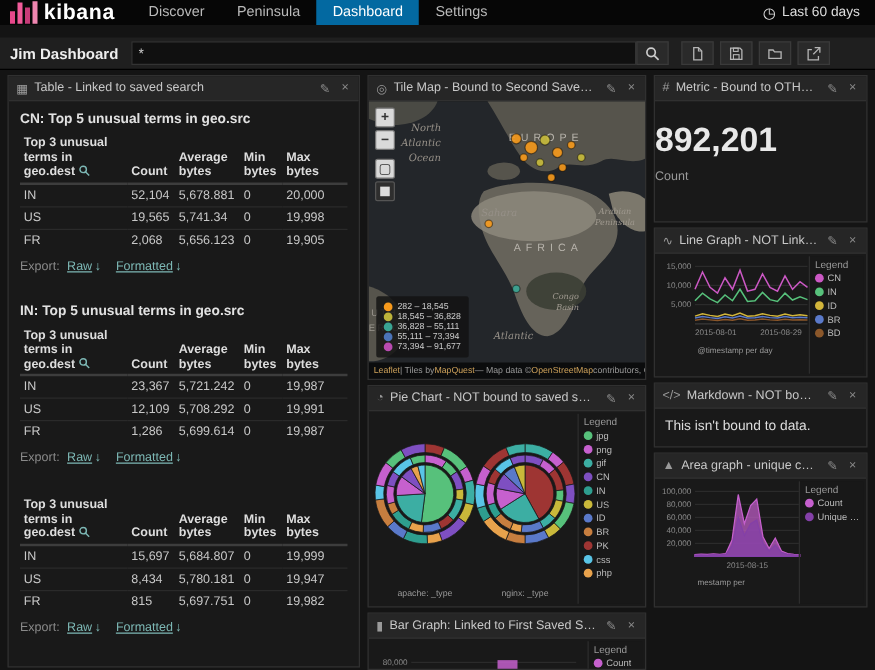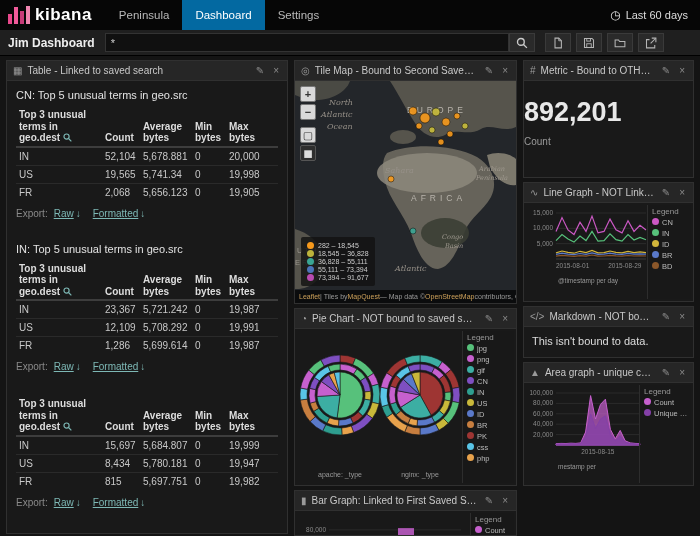--- a/index.html
+++ b/index.html
@@ -1,20 +1,20 @@
 <!DOCTYPE html>
 <html><head>
 <meta charset="utf-8">
 <style>
   *{margin:0;padding:0;box-sizing:border-box}
   html,body{width:700px;height:536px;overflow:hidden}
   body{background:#141414;font-family:"Liberation Sans",sans-serif;position:relative;color:#ccc}
 
   
-  .navbar{position:absolute;top:0;left:0;right:0;height:30px;background:#060606;display:flex;align-items:center;z-index:5}
+  .navbar{position:absolute;top:0;left:0;right:0;height:20px;background:#060606;display:flex;align-items:center;z-index:5}
   .brand{display:flex;align-items:center;padding:0 14px 0 8px;height:100%}
   .brand-bars{display:flex;align-items:flex-end;gap:2px;margin-right:5px;height:18px}
   .bbar{width:4px;display:inline-block}
   .bbar:nth-child(1){height:10px}.bbar:nth-child(2){height:17px}
   .bbar:nth-child(3){height:13px}.bbar:nth-child(4){height:18px}
   .brand-text{color:#fff;font-size:17px;font-weight:bold;letter-spacing:.5px}
   .nav-items{display:flex;height:100%}
   .nav-item{color:#b9b9b9;font-size:11.5px;padding:0 13px;display:flex;align-items:center;height:100%;cursor:pointer}
   .nav-item.active{background:#0369a1;color:#fff}
   .time-filter{margin-left:auto;color:#ddd;font-size:11px;display:flex;align-items:center;gap:5px;padding-right:12px;cursor:pointer}
@@ -41,21 +41,21 @@
   #p-metric{left:523px;top:60px;width:171px;height:118px}
   #p-line{left:523px;top:182px;width:171px;height:120px}
   #p-pie{left:294px;top:308px;width:223px;height:178px}
   #p-md{left:523px;top:306px;width:171px;height:52px}
   #p-area{left:523px;top:362px;width:171px;height:124px}
   #p-bar{left:294px;top:490px;width:223px;height:46px}
 
   
   .table-scroll{padding:6px 9px;height:452px;overflow:hidden}
   .tsec{margin-bottom:24px}
-  .theading{font-size:11px;font-weight:normal;color:#e2e2e2;margin:2px 0 6px}
+  .theading{font-size:11px;font-weight:bold;color:#e2e2e2;margin:2px 0 6px}
   .dtable{width:100%;border-collapse:collapse;table-layout:fixed;font-size:10px;color:#c8c8c8}
   .dtable th{font-weight:bold;text-align:left;vertical-align:bottom;padding:2px 3px;border-bottom:2px solid #3d3d3d;color:#ddd;line-height:1.15;cursor:pointer}
   .dtable th:nth-child(1){width:86px}
   .dtable th:nth-child(2){width:38px}
   .dtable th:nth-child(3){width:52px}
   .dtable th:nth-child(4){width:34px}
   .dtable td{padding:3px 3px;border-top:1px solid #2a2a2a}
   .exp{margin-top:7px;font-size:10px}
   .explabel{color:#8a8a8a;margin-right:6px}
   .explink{color:#7db8b5;text-decoration:underline;margin-right:12px;cursor:pointer}
@@ -83,41 +83,42 @@
   .metric-value{font-size:27px;font-weight:bold;color:#e8e8e8;margin-top:16px}
   .metric-label{font-size:10px;color:#9a9a9a;margin-top:8px}
 
   
   .tick{font-size:6.5px;fill:#8a8a8a;font-family:"Liberation Sans",sans-serif}
   .pie-xlabel{font-size:7px;fill:#999;font-family:"Liberation Sans",sans-serif}
   .chart-legend{position:absolute;top:2px;right:2px;bottom:2px;width:44px;border-left:1px solid #2d2d2d;padding:2px 0 2px 4px;overflow:hidden;background:rgba(22,22,22,.4)}
   #p-pie .chart-legend{width:52px}
   #p-area .chart-legend{width:52px}
   .lg-h{font-size:8px;color:#999;margin-bottom:2px;cursor:pointer}
-  .lg-row{display:flex;align-items:flex-start;gap:3px;margin:2px 0;cursor:pointer}
+  .lg-row{display:flex;align-items:center;gap:3px;margin:2px 0;cursor:pointer}
   .lg-t{font-size:7.5px;color:#bbb;white-space:nowrap;overflow:hidden;text-overflow:ellipsis}
   .xlabel{position:absolute;font-size:6.5px;color:#999}
 
   
   .md-body{padding:8px;font-size:11px;color:#ddd}
 </style>
 </head>
 <body>
 
 <div class="navbar">
   <div class="brand">
     <span class="brand-bars">
       <span class="bbar" style="background: rgb(232, 72, 139);"></span>
         <span class="bbar" style="background: rgb(241, 91, 154);"></span>
         <span class="bbar" style="background: rgb(199, 59, 120);"></span>
         <span class="bbar" style="background: rgb(239, 134, 176);"></span>
     </span>
     <span class="brand-text">kibana</span>
   </div>
   <div class="nav-items">
+    <div class="nav-item">Discover</div>
     <div class="nav-item">Peninsula</div>
     <div class="nav-item active">Dashboard</div>
     <div class="nav-item">Settings</div>
   </div>
   <div class="time-filter">
     <span class="clock">◷</span>
     <span>Last 60 days</span>
   </div>
 </div>
 

